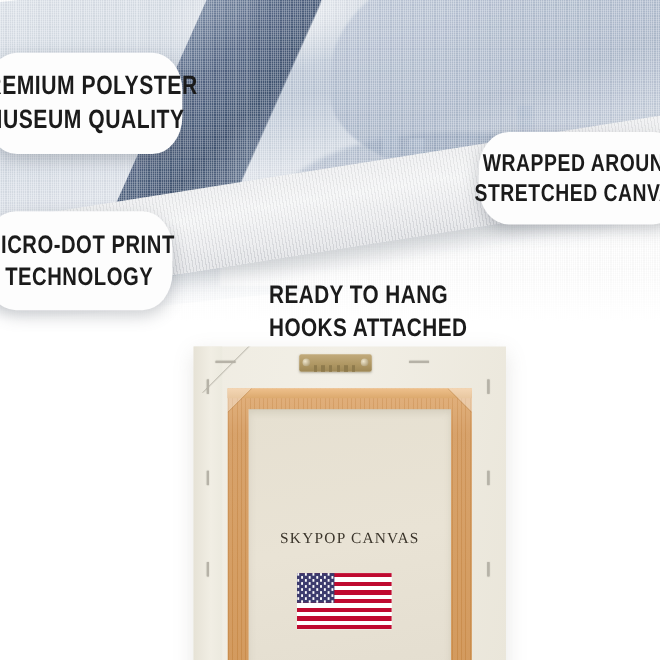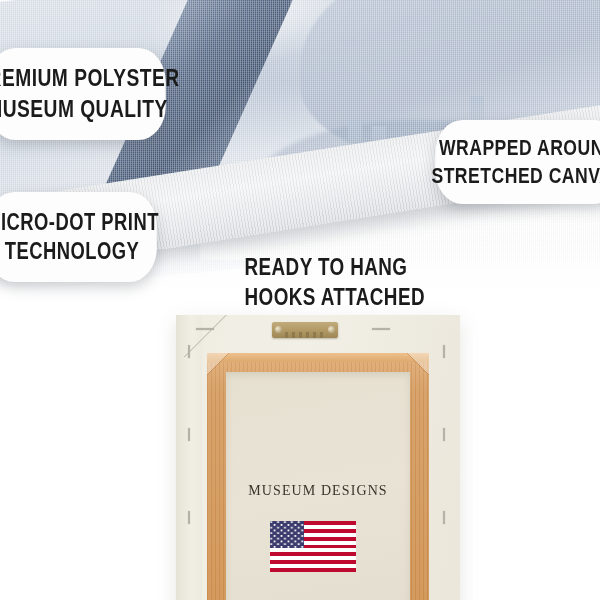--- a/index.html
+++ b/index.html
@@ -359,21 +359,21 @@
 
     <div class="staple h" style="left:20px; top:13px;"></div>
     <div class="staple h" style="left:196px; top:13px;"></div>
     <div class="staple v" style="left:12px; top:30px;"></div>
     <div class="staple v" style="left:12px; top:113px;"></div>
     <div class="staple v" style="left:12px; top:196px;"></div>
     <div class="staple v" style="left:267px; top:30px;"></div>
     <div class="staple v" style="left:267px; top:113px;"></div>
     <div class="staple v" style="left:267px; top:196px;"></div>
 
-    <div class="brand">MUSEUM DESIGNS</div>
+    <div class="brand">SKYPOP CANVAS</div>
 
     <div class="flag">
       <div class="stripes"></div>
       <div class="canton">
         <div class="stars"></div>
       </div>
     </div>
   </div>
 
 </div>

